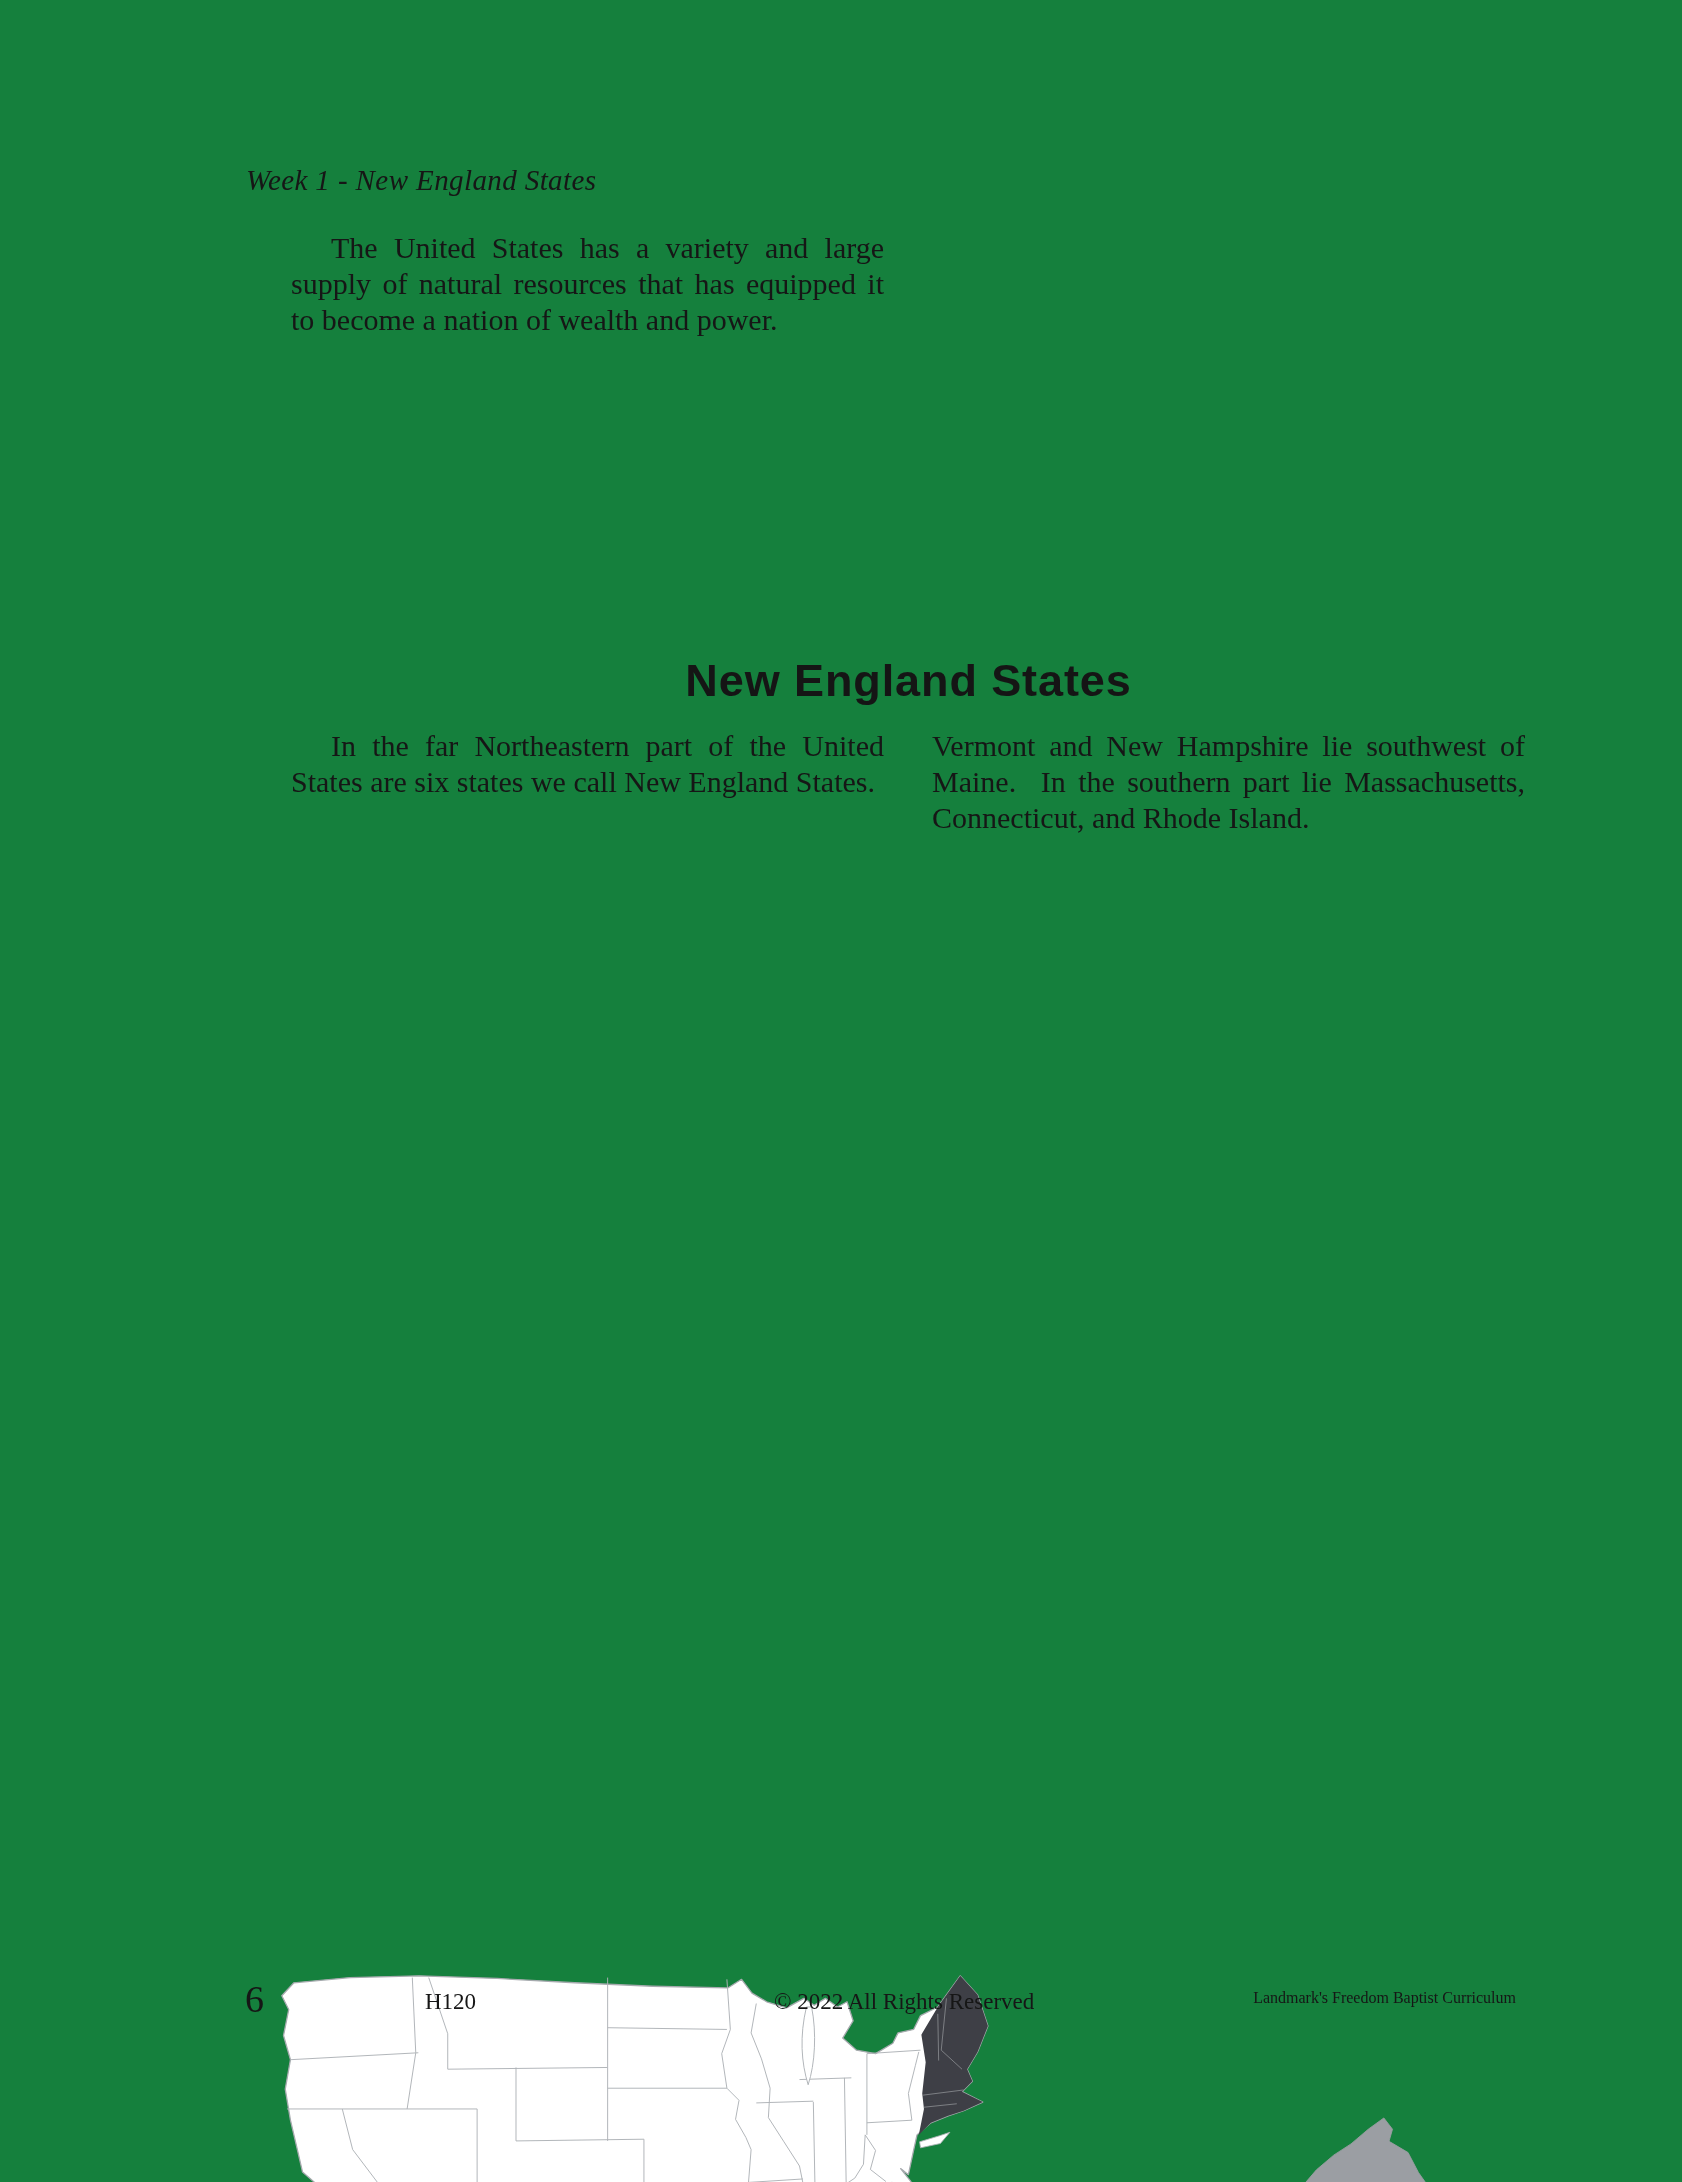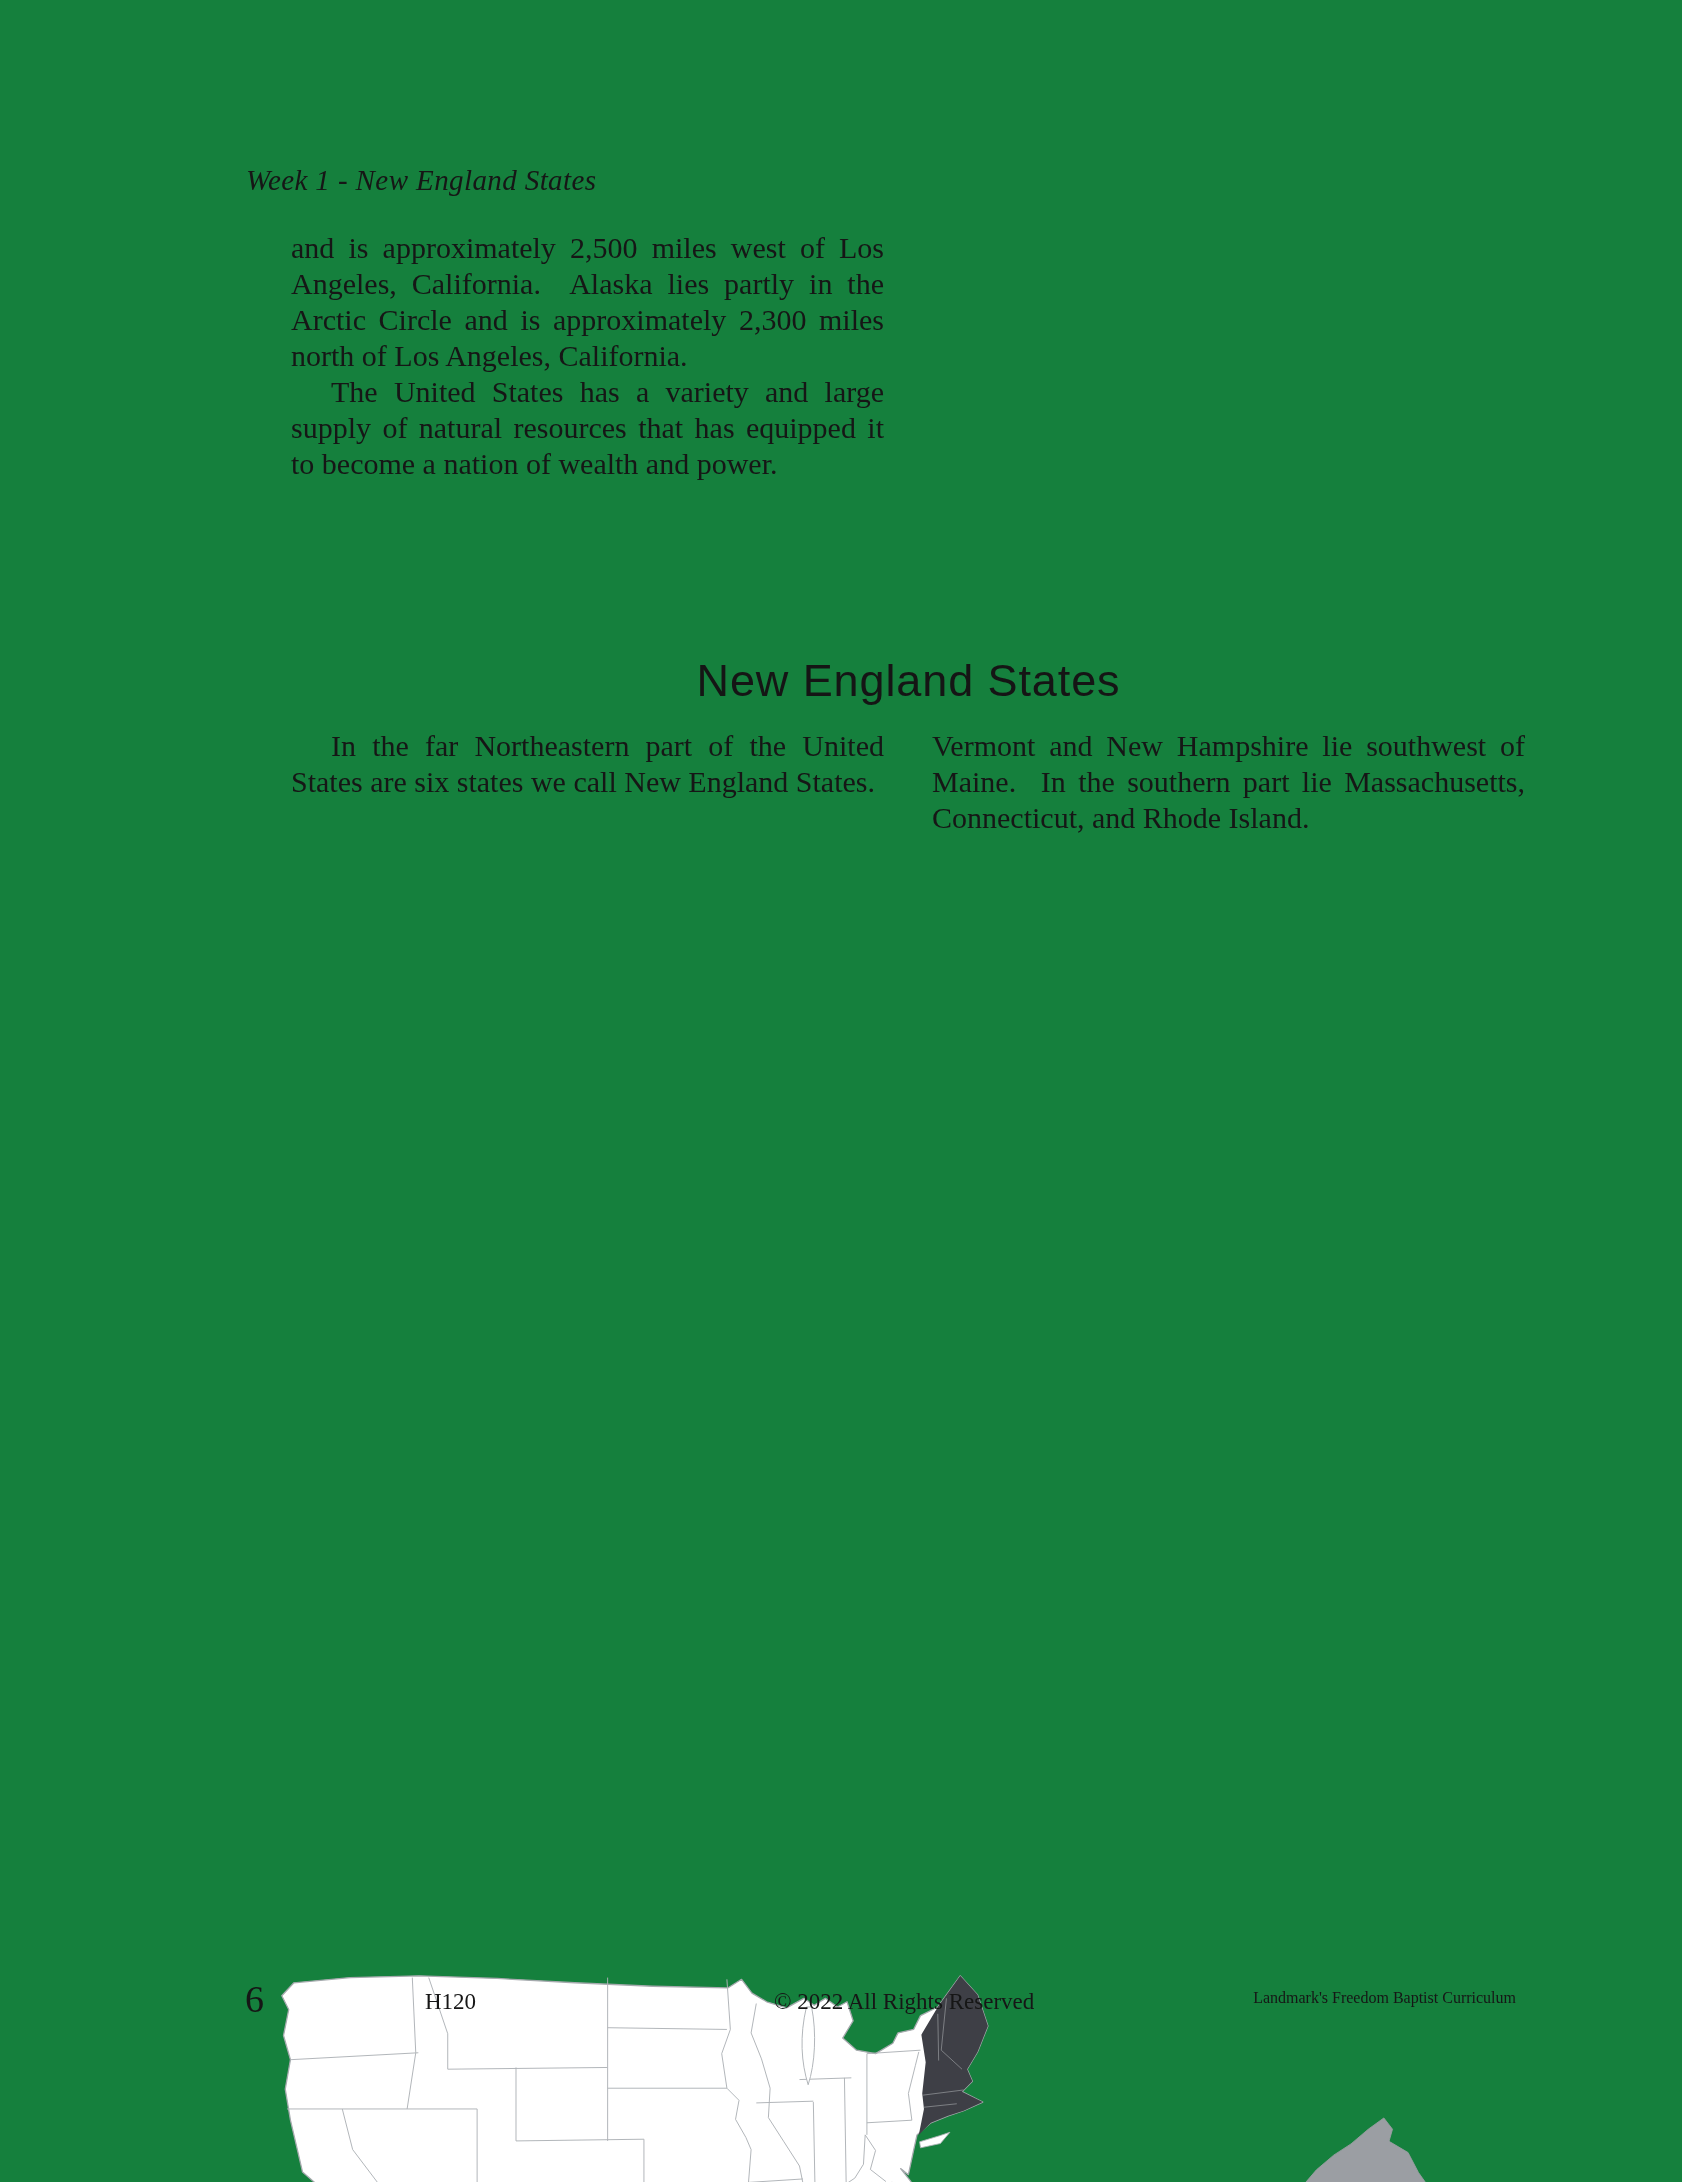--- a/index.html
+++ b/index.html
@@ -26,21 +26,21 @@
     margin:0;
     font-size:30px;line-height:36px;
     text-align:justify;
     white-space:pre-wrap;
   }
   .col p.indent{text-indent:40px;}
   .section-heading{
     position:absolute;left:291px;top:655px;width:1235px;
     text-align:center;
     font-family:"Liberation Sans", sans-serif;
-    font-weight:normal;font-size:45px;letter-spacing:0.9px;
+    font-weight:bold;font-size:45px;letter-spacing:0.9px;
     color:#151515;
   }
   .maps{position:absolute;left:0;top:951px;width:1683px;height:951px;}
   .us-map{position:absolute;left:246px;top:973px;}
   .ne-map{position:absolute;left:1133px;top:1154px;}
   .footer-item{position:absolute;font-family:"Liberation Serif", serif;color:#161616;}
   .footer-page{left:245px;top:1977px;font-size:38px;}
   .footer-code{left:425px;top:1989px;font-size:23px;}
   .footer-copyright{left:774px;top:1989px;font-size:23px;}
   .footer-publisher{right:167px;top:1989px;font-size:16px;}
@@ -51,21 +51,20 @@
 </style>
 </head>
 <body>
 
 <div class="page">
 
   <div class="week-header">Week 1 - New England States</div>
 
   <div class="cols intro">
     <div class="col">
-      <p>and is approximately 2,500 miles west of Los Angeles, California.  Alaska lies partly in the Arctic Circle and is approximately 2,300 miles north of Los Angeles, California.</p>
       <p class="indent">The United States has a variety and large supply of natural resources that has equipped it to become a nation of wealth and power.</p>
     </div>
     <div class="col">
     </div>
   </div>
 
   <div class="section-heading">New England States</div>
 
   <div class="cols section2">
     <div class="col">

